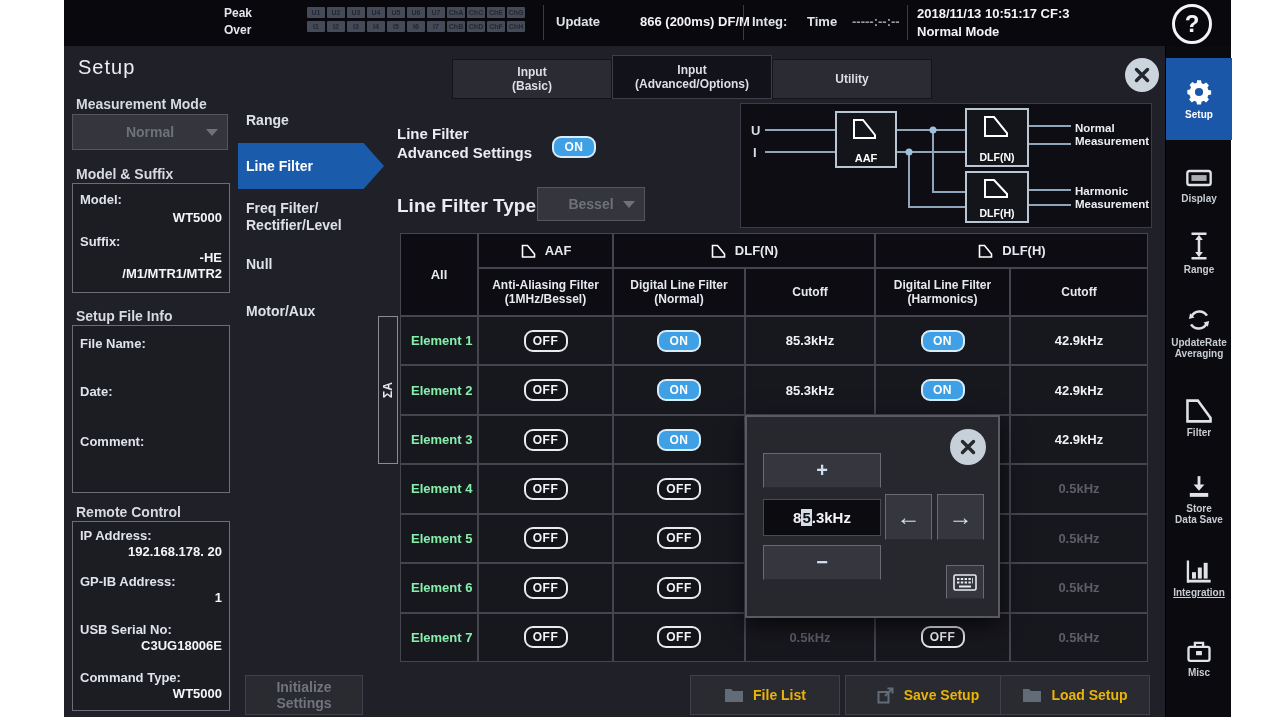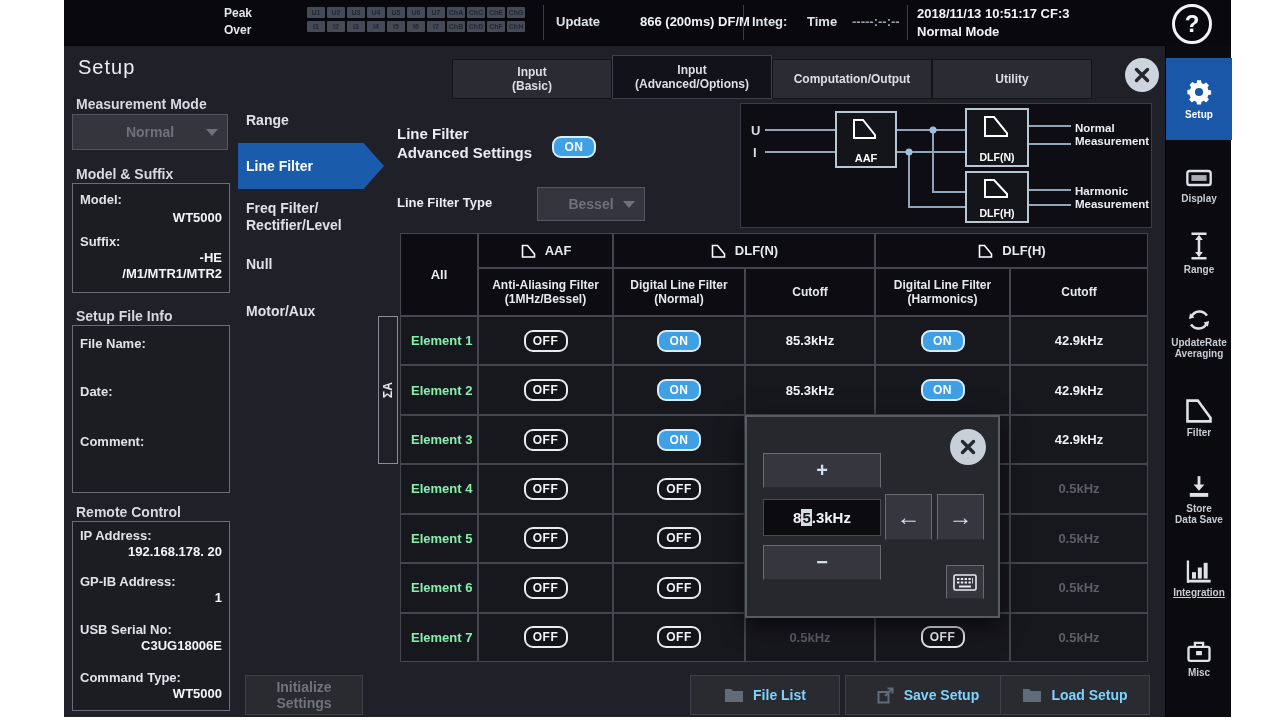--- a/index.html
+++ b/index.html
@@ -56,21 +56,21 @@
            border-left:6px solid transparent; border-right:6px solid transparent; border-top:7px solid #6e727b; }
 
   
   .menu-item { position:absolute; left:174px; width:130px; font-size:14px; font-weight:bold;
                color:#dde1e8; padding-left:8px; line-height:17px; }
   .menu-item.selected { background:#1a5cab; color:#fff; height:46px; width:146px; display:flex; align-items:center;
                clip-path:polygon(0 0, 86% 0, 100% 50%, 86% 100%, 0 100%); }
 
   
   .adv-label { position:absolute; left:333px; top:78px; font-size:15px; font-weight:bold; color:#eaedf1; line-height:19px; }
-  .type-label { position:absolute; left:333px; top:149px; font-size:13px; font-weight:bold; color:#eaedf1; }
+  .type-label { position:absolute; left:333px; top:149px; font-size:19px; font-weight:bold; color:#eaedf1; }
 
   .badge { display:inline-flex; align-items:center; justify-content:center; min-width:44px; height:22px;
            border-radius:9px; font-size:12px; font-weight:bold; letter-spacing:.5px; }
   .badge.on  { background:#3fa0e6; border:2px solid #d9ecfa; color:#fff; }
   .badge.off { background:#13131a; border:2px solid #e8ebef; color:#f2f4f6; }
   .adv-state { position:absolute; left:488px; top:90px; }
 
   .diagram { position:absolute; left:676px; top:57px; width:412px; height:125px; background:#0d0d13; border:1px solid #3c3c46; }
 
   
@@ -102,21 +102,21 @@
               border:1px solid #4a4a54; display:flex; align-items:center; justify-content:center;
               font-size:15px; font-weight:bold; color:#f2f4f8; }
   .pp-cursor { background:#d6dde4; color:#101014; padding:0 1px; }
   .pp-arrow { font-size:24px; }
   .pp-close { position:absolute; left:203px; top:12px; width:36px; height:36px; border-radius:50%;
               background:#c7d0d9; display:flex; align-items:center; justify-content:center; }
 
   
   .fbtn { position:absolute; top:629px; height:40px; background:#2a2a31; border:1px solid #40404a;
           display:flex; align-items:center; justify-content:center; gap:9px;
-          font-size:14px; font-weight:bold; color:#7dd3fc; }
+          font-size:14px; font-weight:bold; color:#eab308; }
   .fbtn.init { flex-direction:column; gap:0; line-height:16px; color:#70747d; }
 </style>
 </head>
 <body>
 
 <div class="page">
   <div class="screen">
 
     <div class="topbar">
       <div class="peak-label">
@@ -237,23 +237,20 @@
       <div class="panel-title">Setup</div>
 
       <div class="tabs">
         <div class="tab">
           <span>Input</span>
             <span>(Basic)</span>
         </div>
         <div class="tab active">
           <span>Input</span>
             <span>(Advanced/Options)</span>
-        </div>
-        <div class="tab">
-          <span>Computation/Output</span>
         </div>
         <div class="tab">
           <span>Utility</span>
         </div>
       </div>
       <div class="panel-close">
         <svg width="20" height="20" viewBox="0 0 20 20">
             <path d="M4.5 4.5l11 11M15.5 4.5l-11 11" stroke="#23262c" stroke-width="3.4" stroke-linecap="round"></path>
           </svg>
       </div>

